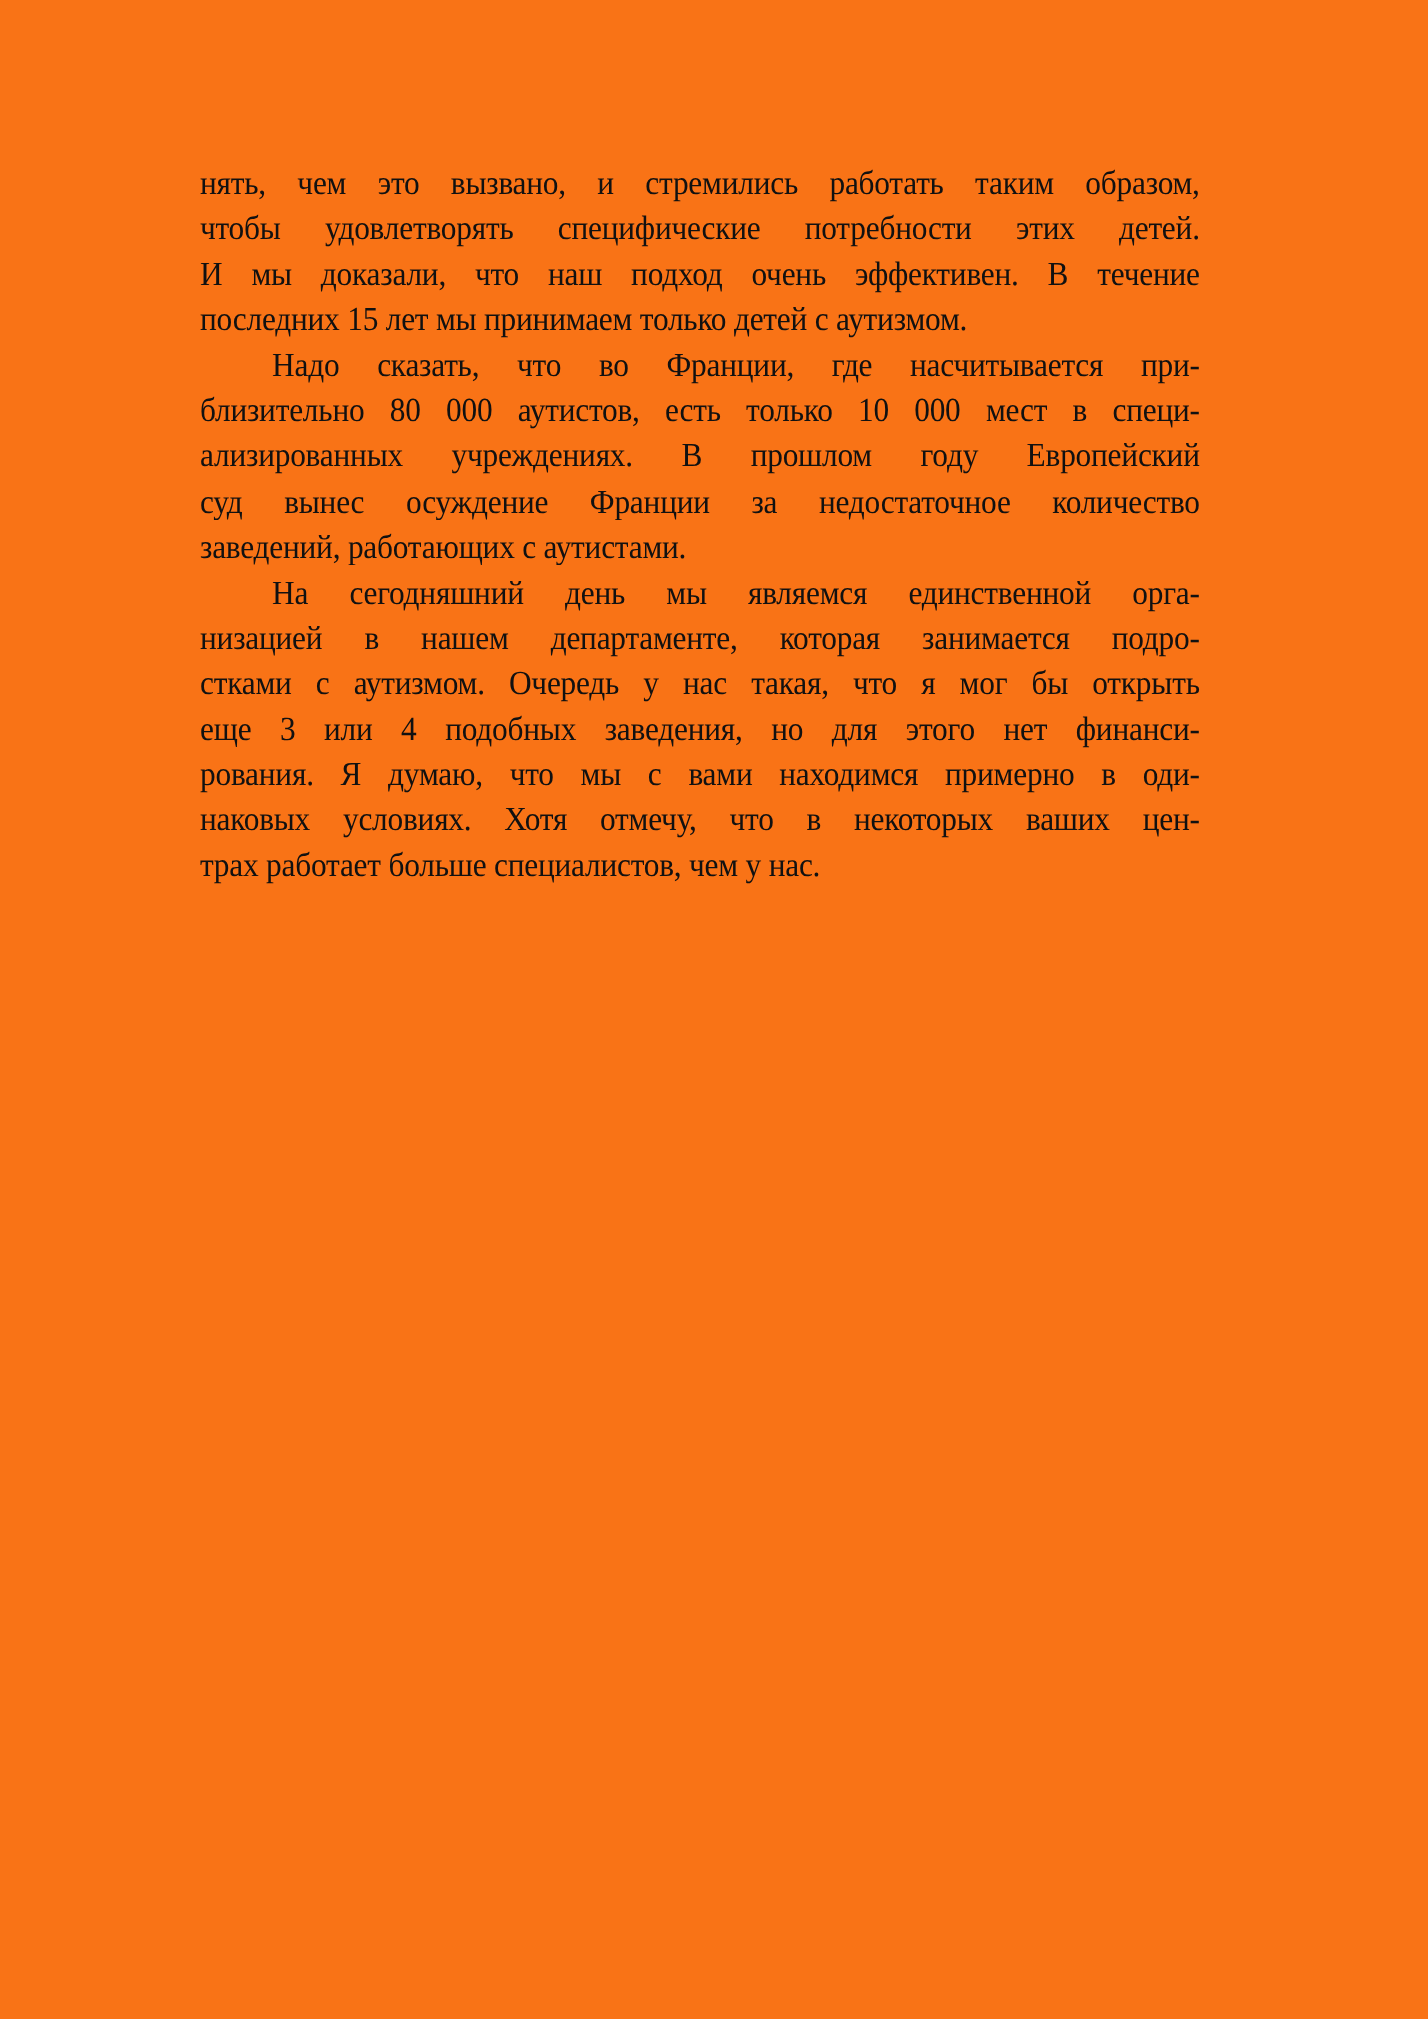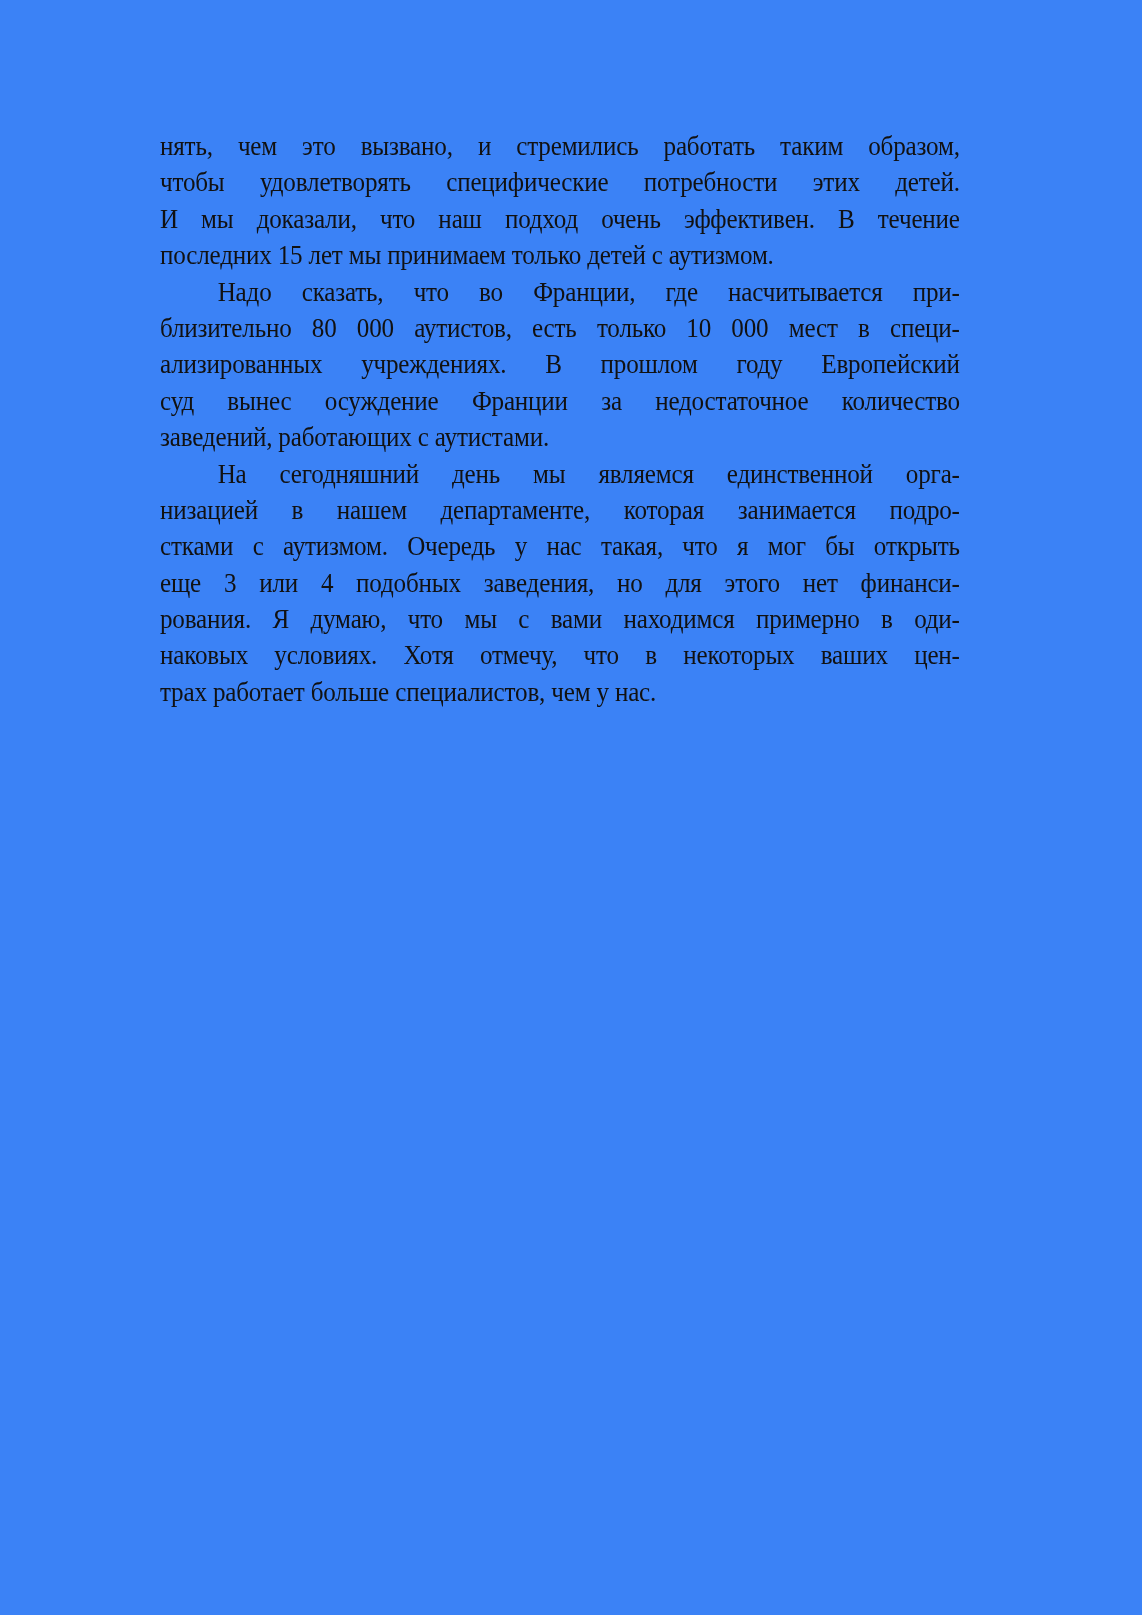--- a/index.html
+++ b/index.html
@@ -1,17 +1,17 @@
 <!DOCTYPE html>
 <html><head>
   <meta charset="utf-8">
   <style>
     html, body { margin: 0; padding: 0; background: #ffffff; }
     body { width: 1142px; height: 1615px; position: relative; overflow: hidden; }
-    .page { position: absolute; left: 0; top: 0; width: 1142px; height: 1615px; background: #3b82f6; }
+    .page { position: absolute; left: 0; top: 0; width: 1142px; height: 1615px; background: #f97316; }
     .text-block { position: absolute; left: 160px; top: 128px; width: 800px; }
     .line {
       font-family: "Liberation Serif", "DejaVu Serif", serif;
       font-size: 27px;
       line-height: 36.4px;
       height: 36.4px;
       color: #111111;
       white-space: nowrap;
       text-align: justify;
       text-align-last: justify;

